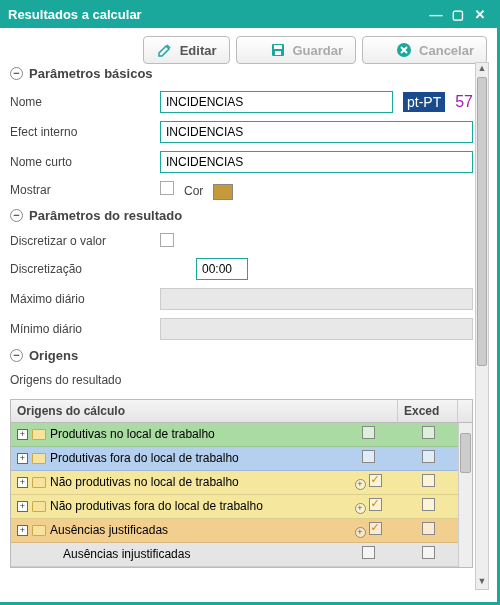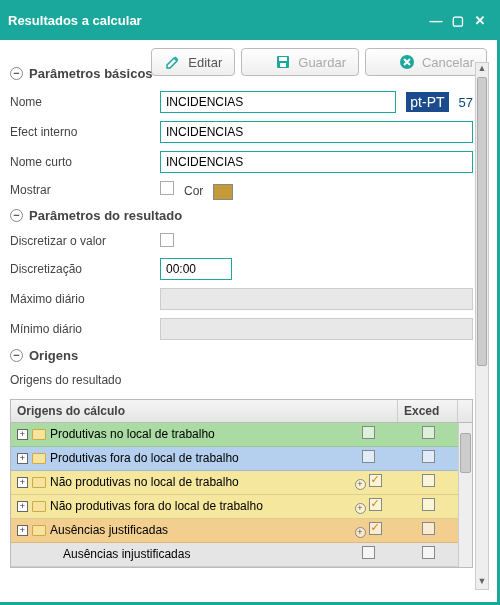--- a/index.html
+++ b/index.html
@@ -1,39 +1,39 @@
 <!DOCTYPE html>
 <html><head>
 <meta charset="utf-8">
 <style>
 * { box-sizing: border-box; margin: 0; padding: 0; font-family: Arial, sans-serif; }
 body { width: 500px; height: 605px; background: #fff; position: relative; overflow: hidden; border-right: 3px solid #1aa89c; border-bottom: 3px solid #1aa89c; }
 
-.titlebar { background: #1aa89c; color: #fff; height: 40px; display: flex; align-items: center; padding: 0 8px; font-size: 13px; font-weight: bold; }
+.titlebar { background: #1aa89c; color: #fff; height: 28px; display: flex; align-items: center; padding: 0 8px; font-size: 13px; font-weight: bold; }
 .titlebar .spacer { flex: 1; }
 .titlebar .win-btn { width: 18px; height: 16px; margin-left: 4px; display: flex; align-items: center; justify-content: center; cursor: pointer; font-size: 13px; }
 
 .toolbar { display: flex; justify-content: flex-end; padding: 8px 10px 6px; gap: 6px; }
-.btn { display: flex; align-items: center; gap: 6px; border: 1px solid #bbb; border-radius: 4px; padding: 4px 12px; font-size: 13px; background: linear-gradient(#fff,#eee); cursor: pointer; color: #555; font-weight: normal; }
+.btn { display: flex; align-items: center; gap: 6px; border: 1px solid #bbb; border-radius: 4px; padding: 4px 12px; font-size: 13px; background: linear-gradient(#fff,#eee); cursor: pointer; color: #555; font-weight: bold; }
 .btn.disabled { color: #aaa; padding-left: 32px; }
 .ic { width: 18px; height: 18px; display: inline-flex; align-items: center; justify-content: center; }
 
 .panel { position: absolute; top: 62px; left: 10px; right: 24px; bottom: 12px; overflow: hidden; }
 
 .section-hdr { display: flex; align-items: center; gap: 6px; font-weight: bold; color: #444; font-size: 13px; padding: 4px 0 6px; }
 .collapse-ic { width: 13px; height: 13px; border: 1px solid #888; border-radius: 7px; display: flex; align-items: center; justify-content: center; font-size: 11px; line-height: 1; color: #555; }
 
 .row { display: flex; align-items: center; padding: 4px 0; font-size: 12px; color: #444; }
 .row .lbl { width: 150px; }
 .row .fld { flex: 1; }
 input[type=text].tf { width: 100%; border: 1px solid #1aa89c; padding: 3px 5px; font-size: 12px; height: 22px; }
 input[type=text].tf.ro { background: #e8e8e8; border: 1px solid #ccc; }
-input[type=text].tf.short { width: 72px; }
+input[type=text].tf.short { width: 52px; margin-left: 36px; }
 .badge { background: #1a4b8c; color: #fff; font-size: 14px; padding: 2px 4px; margin: 0 6px; }
-.id-txt { color: #0c4a6e; font-size: 13px; }
+.id-txt { color: #a21caf; font-size: 16px; }
 
 .chk { width: 14px; height: 14px; border: 1px solid #aaa; display: inline-block; background: #fff; }
 
 .color-sw { width: 20px; height: 16px; background: #c49a3a; border: 1px solid #888; display: inline-block; margin-left: 6px; vertical-align: middle; }
 
 .grid { border: 1px solid #bbb; margin-top: 8px; font-size: 12px; }
 .grid-hdr { display: flex; background: linear-gradient(#f5f5f5,#e5e5e5); border-bottom: 1px solid #bbb; font-weight: bold; color: #444; }
 .grid-hdr .c1 { flex: 1; padding: 4px 6px; border-right: 1px solid #ccc; }
 .grid-hdr .c2, .grid-hdr .c3 { width: 60px; padding: 4px 6px; text-align: left; border-right: 1px solid #ccc; }
 .grid-row { display: flex; align-items: center; border-bottom: 1px solid rgba(0,0,0,0.1); height: 24px; }

